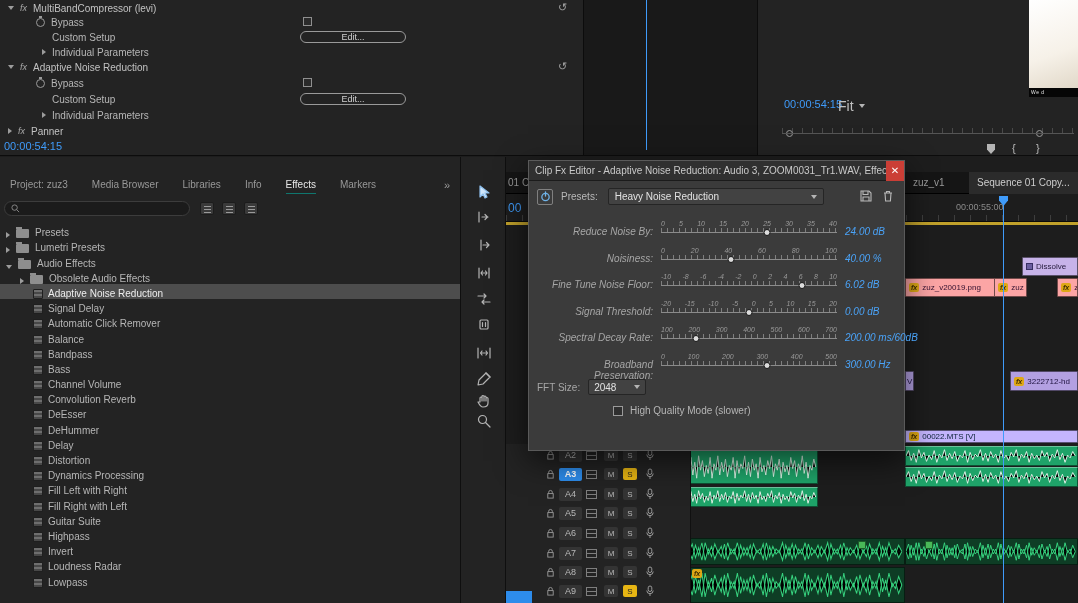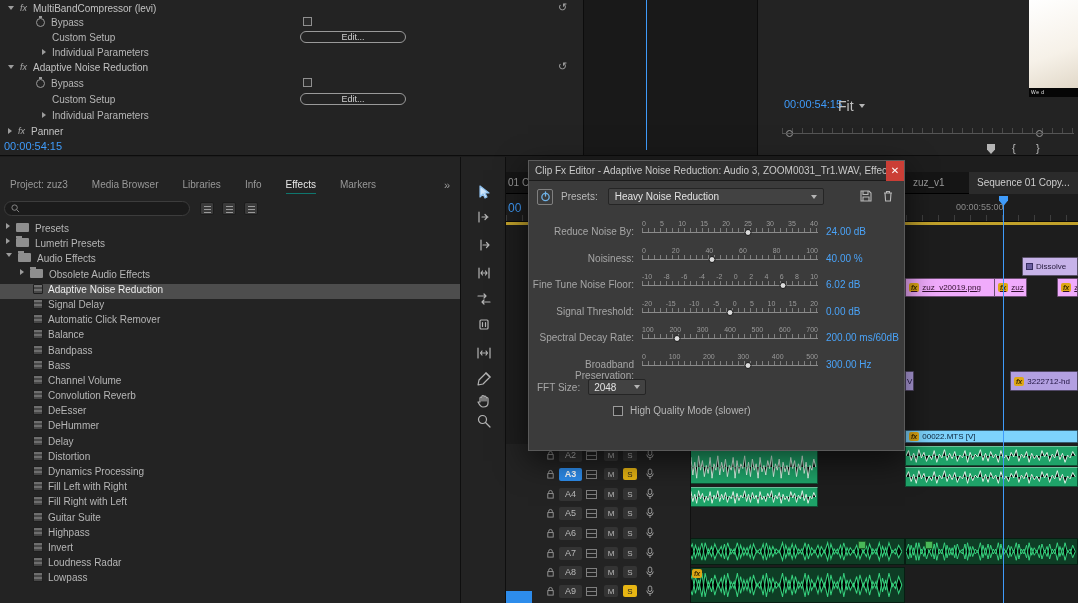--- a/index.html
+++ b/index.html
@@ -59,21 +59,21 @@
   .ptab.act { color:#e8e8e8; border-bottom:1px solid #0f766e; }
   .pmore { position:absolute; right:10px; top:4px; color:#9a9a9a; font-size:11px; }
   .psearch { position:absolute; left:0; top:44px; width:460px; height:18px; }
   .searchbox { position:absolute; left:4px; top:0; width:186px; height:15px; background:#1b1b1b;
                border:1px solid #3c3c3c; border-radius:8px; display:flex; align-items:center; padding:0 6px; gap:5px; }
   .searchbox input { flex:1; background:transparent; border:none; outline:none; color:#dcdcdc; font-size:10px; min-width:0; }
   .fbtn { position:absolute; top:1px; width:14px; height:13px; background:#3a3a3a; border:1px solid #1c1c1c; border-radius:2px; }
   .fbtn::before { content:""; display:block; margin:2px auto 0; width:7px; height:7px;
                   background:repeating-linear-gradient(180deg,#9a9a9a 0 1px,transparent 1px 3px); }
   .ptree { position:absolute; left:0; top:66px; width:460px; height:380px; overflow:hidden; }
-  .trow { position:relative; height:15.2px; display:flex; align-items:flex-start; font-size:10px; color:#b6b6b6; }
+  .trow { position:relative; height:15.2px; display:flex; align-items:flex-end; font-size:10px; color:#b6b6b6; }
   .trow.sel { background:#4d4d4d; color:#ededed; }
   .l0 { padding-left:6px; } .l1b { padding-left:20px; } .l1e { padding-left:33px; }
   .trow .chev { margin-right:6px; }
   .fold { display:inline-block; width:13px; height:9px; background:#8e8e8e; border-radius:1px; position:relative; margin-right:6px; }
   .fold::before { content:""; position:absolute; top:-2px; left:0; width:6px; height:2px; background:#8e8e8e; }
   .effx { display:inline-block; width:10px; height:10px; border:1px solid #1f1f1f; border-radius:1px;
           background:repeating-linear-gradient(180deg,#6e6e6e 0 2px,#484848 2px 4px); margin-right:5px; }
 
   
   .tools { left:460px; top:157px; width:46px; height:446px; background:#232323;
@@ -94,23 +94,23 @@
     background-image:repeating-linear-gradient(90deg,#3e3e3e 0 1px,transparent 1px 16px);
     background-size:100% 7px; background-repeat:no-repeat; background-position:0 19px; border-bottom:1px solid #0a0a0a; }
   .tl-rlabel { position:absolute; left:450px; top:45px; font-size:9px; color:#8a8a8a; }
   .workbar { position:absolute; left:0; top:65px; width:572px; height:3px; background:#c1a12b; }
   .ph { position:absolute; left:497px; top:39px; width:1px; height:407px; background:#3f9bfa; z-index:6; }
   .ph-head { position:absolute; left:493px; top:39px; width:9px; height:10px; background:#3f9bfa; z-index:6;
              clip-path:polygon(0 0,100% 0,100% 45%,50% 100%,0 45%); }
   .clip { position:absolute; border:1px solid rgba(0,0,0,.55); border-radius:1px; font-size:8px;
           display:flex; align-items:center; gap:3px; padding:0 3px; overflow:hidden; white-space:nowrap; z-index:2; }
   .c-dis  { background:#c7b3e9; color:#241a3c; }
-  .c-pink { background:#f0abfc; color:#33102f;text-decoration:underline; }
+  .c-pink { background:#fca5a5; color:#33102f; }
   .c-purp { background:#b3a0e2; color:#1f1340; }
-  .c-blue { background:#7dd3fc; color:#0c2238; }
+  .c-blue { background:#c4b5fd; color:#0c2238; }
   .fxb { flex:0 0 auto; background:#dfa816; color:#3c2b00; font-size:7px; font-style:italic; font-weight:bold;
          line-height:9px; padding:0 2px; border-radius:2px; }
   .dicon { flex:0 0 auto; width:7px; height:7px; background:#6a5da0; border:1px solid #372e63; }
   .wavec { position:absolute; border:1px solid rgba(0,0,0,.5); overflow:hidden; z-index:2; }
   .wavec svg { position:absolute; inset:0; width:100%; height:100%; }
   .g1 { background:#1fa369; border-top:1px solid rgba(255,255,255,.35); }
   .g1 use { stroke:#d9f6e6; }
   .g2 { background:#0e3d25; }
   .g2 use { stroke:#37d37f; }
   .gbadge { position:absolute; width:8px; height:8px; background:#49b858; border:1px solid #1d5c28; border-radius:1px; z-index:3; }
@@ -144,21 +144,21 @@
   .prow { position:absolute; top:7px; left:8px; right:8px; height:17px; display:flex; align-items:center; }
   .pwr { width:16px; height:16px; border:1px solid #808080; border-radius:2px; display:flex; align-items:center; justify-content:center; }
   .pwr svg { width:11px; height:11px; } .pwr svg * { stroke:#6fb3e8; fill:none; stroke-width:1.4; stroke-linecap:round; }
   .plab { margin:0 10px 0 8px; font-size:10px; color:#b9b9b9; }
   .pdd { display:flex; align-items:center; width:216px; height:17px; background:#424242; border:1px solid #252525;
          border-radius:2px; padding:0 6px; font-size:10px; color:#e2e2e2; }
   .pdd .caret { margin-left:auto; }
   .spacer { flex:1; }
   .pic { width:16px; height:16px; margin-left:6px; }
   .pic svg { width:14px; height:14px; } .pic svg * { stroke:#b9b9b9; fill:none; stroke-width:1.1; }
-  .sliders { position:absolute; top:36px; left:1px; width:362px; }
+  .sliders { position:absolute; top:36px; left:20px; width:362px;font-style:italic; }
   .srow { position:relative; height:26.5px; }
   .slab { position:absolute; left:0; top:9px; width:104px; text-align:right; font-size:10px; color:#a6a6a6; }
   .sbody { position:absolute; left:112px; top:2px; width:176px; }
   .sticks { display:flex; justify-content:space-between; font-size:7px; color:#9a9a9a; height:9px; line-height:9px; }
   .strip { position:relative; height:10px;
     background-image:repeating-linear-gradient(90deg,#7f7f7f 0 1px,transparent 1px 6px);
     background-size:100% 4px; background-repeat:no-repeat; }
   .strip::after { content:""; position:absolute; left:0; right:0; top:4px; height:1px; background:#8b8b8b; }
   .knob { position:absolute; top:1px; width:7px; height:7px; border-radius:50%; background:#dcdcdc;
           border:1px solid #141414; transform:translateX(-50%); z-index:2; }

